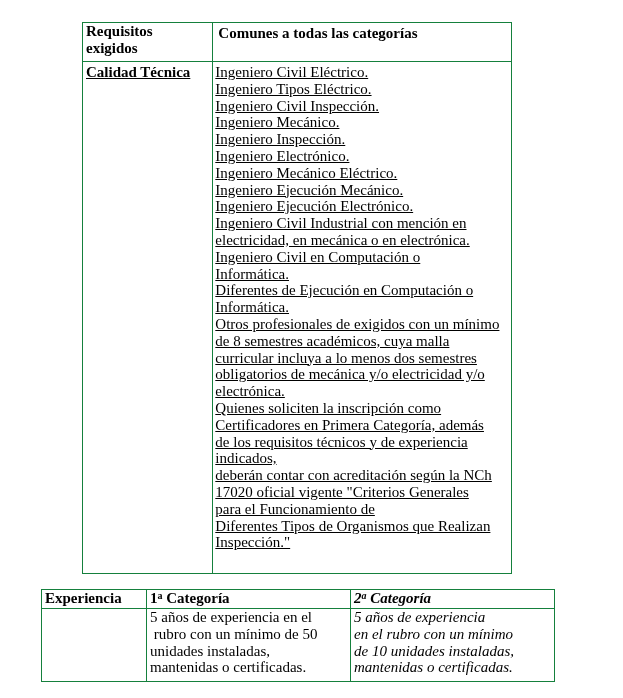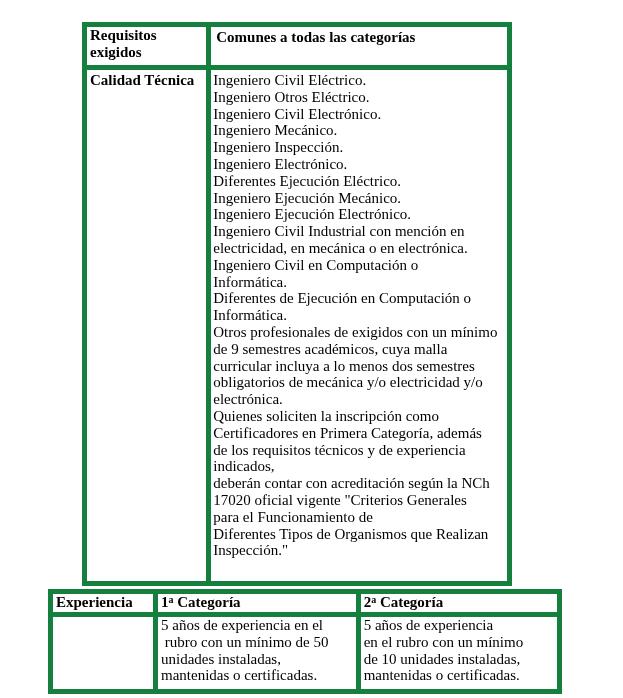--- a/index.html
+++ b/index.html
@@ -1,68 +1,68 @@
 <!DOCTYPE html>
 <html><head>
 <meta charset="utf-8">
 <style>
   html, body { margin: 0; padding: 0; background: #ffffff; }
   body { width: 623px; height: 698px; position: relative; overflow: hidden;
          font-family: "Liberation Serif", "DejaVu Serif", serif; color: #000; }
   table { border-collapse: collapse; position: absolute; }
-  td { border: 5px solid #15803d; vertical-align: top; padding: 0 0 0 3px;
+  td { border: 1px solid #15803d; vertical-align: top; padding: 0 0 0 3px;
        font-size: 15px; line-height: 16.8px; }
   .bold { font-weight: bold; }
   #top-table { left: 82px; top: 22px; width: 430px; }
   #top-table .c1 { width: 128px; }
   #top-table .c2 { width: 293px; padding-left: 2px; }
   #top-table .hdr td { height: 36px; }
   #top-table .hdr .c2 { padding-left: 5px; padding-top: 2px; margin-left: 36px; }
-  #top-table .body-row td { height: 509px; padding-top: 2px; }
+  #top-table .body-row td { height: 509px; padding-top: 2px; text-decoration: underline; }
   .line { display: block; white-space: nowrap; }
-  #bottom-table { left: 48px; top: 589px; width: 514px; border-radius: 10px; }
+  #bottom-table { left: 41px; top: 589px; width: 514px; border-radius: 10px; }
   #bottom-table .b1 { width: 101px; }
   #bottom-table .b2 { width: 200px; margin-left: 36px; }
-  #bottom-table .b3 { width: 200px; }
+  #bottom-table .b3 { width: 200px; font-style: italic; }
   #bottom-table .hdr td { height: 18px; }
   #bottom-table .body-row td { height: 72px; }
   sup { font-size: 10px; vertical-align: 4px; line-height: 0; }
 </style>
 </head>
 <body>
 
 <table id="top-table">
   <tbody>
       <tr class="hdr">
     <td class="c1 bold">
       <span class="line">Requisitos</span>
       <span class="line">exigidos</span>
     </td>
     <td class="c2 bold">Comunes a todas las categorías</td>
   </tr>
   <tr class="body-row">
     <td class="c1 bold">Calidad Técnica</td>
     <td class="c2" id="req-lines">
           <span class="line">Ingeniero Civil Eléctrico.</span>
-          <span class="line">Ingeniero Otros Eléctrico.</span>
-          <span class="line">Ingeniero Civil Electrónico.</span>
+          <span class="line">Ingeniero Tipos Eléctrico.</span>
+          <span class="line">Ingeniero Civil Inspección.</span>
           <span class="line">Ingeniero Mecánico.</span>
           <span class="line">Ingeniero Inspección.</span>
           <span class="line">Ingeniero Electrónico.</span>
-          <span class="line">Diferentes Ejecución Eléctrico.</span>
+          <span class="line">Ingeniero Mecánico Eléctrico.</span>
           <span class="line">Ingeniero Ejecución Mecánico.</span>
           <span class="line">Ingeniero Ejecución Electrónico.</span>
           <span class="line">Ingeniero Civil Industrial con mención en</span>
           <span class="line">electricidad, en mecánica o en electrónica.</span>
           <span class="line">Ingeniero Civil en Computación o</span>
           <span class="line">Informática.</span>
           <span class="line">Diferentes de Ejecución en Computación o</span>
           <span class="line">Informática.</span>
           <span class="line">Otros profesionales de exigidos con un mínimo</span>
-          <span class="line">de 9 semestres académicos, cuya malla</span>
+          <span class="line">de 8 semestres académicos, cuya malla</span>
           <span class="line">curricular incluya a lo menos dos semestres</span>
           <span class="line">obligatorios de mecánica y/o electricidad y/o</span>
           <span class="line">electrónica.</span>
           <span class="line">Quienes soliciten la inscripción como</span>
           <span class="line">Certificadores en Primera Categoría, además</span>
           <span class="line">de los requisitos técnicos y de experiencia</span>
           <span class="line">indicados,</span>
           <span class="line">deberán contar con acreditación según la NCh</span>
           <span class="line">17020 oficial vigente "Criterios Generales</span>
           <span class="line">para el Funcionamiento de</span>

